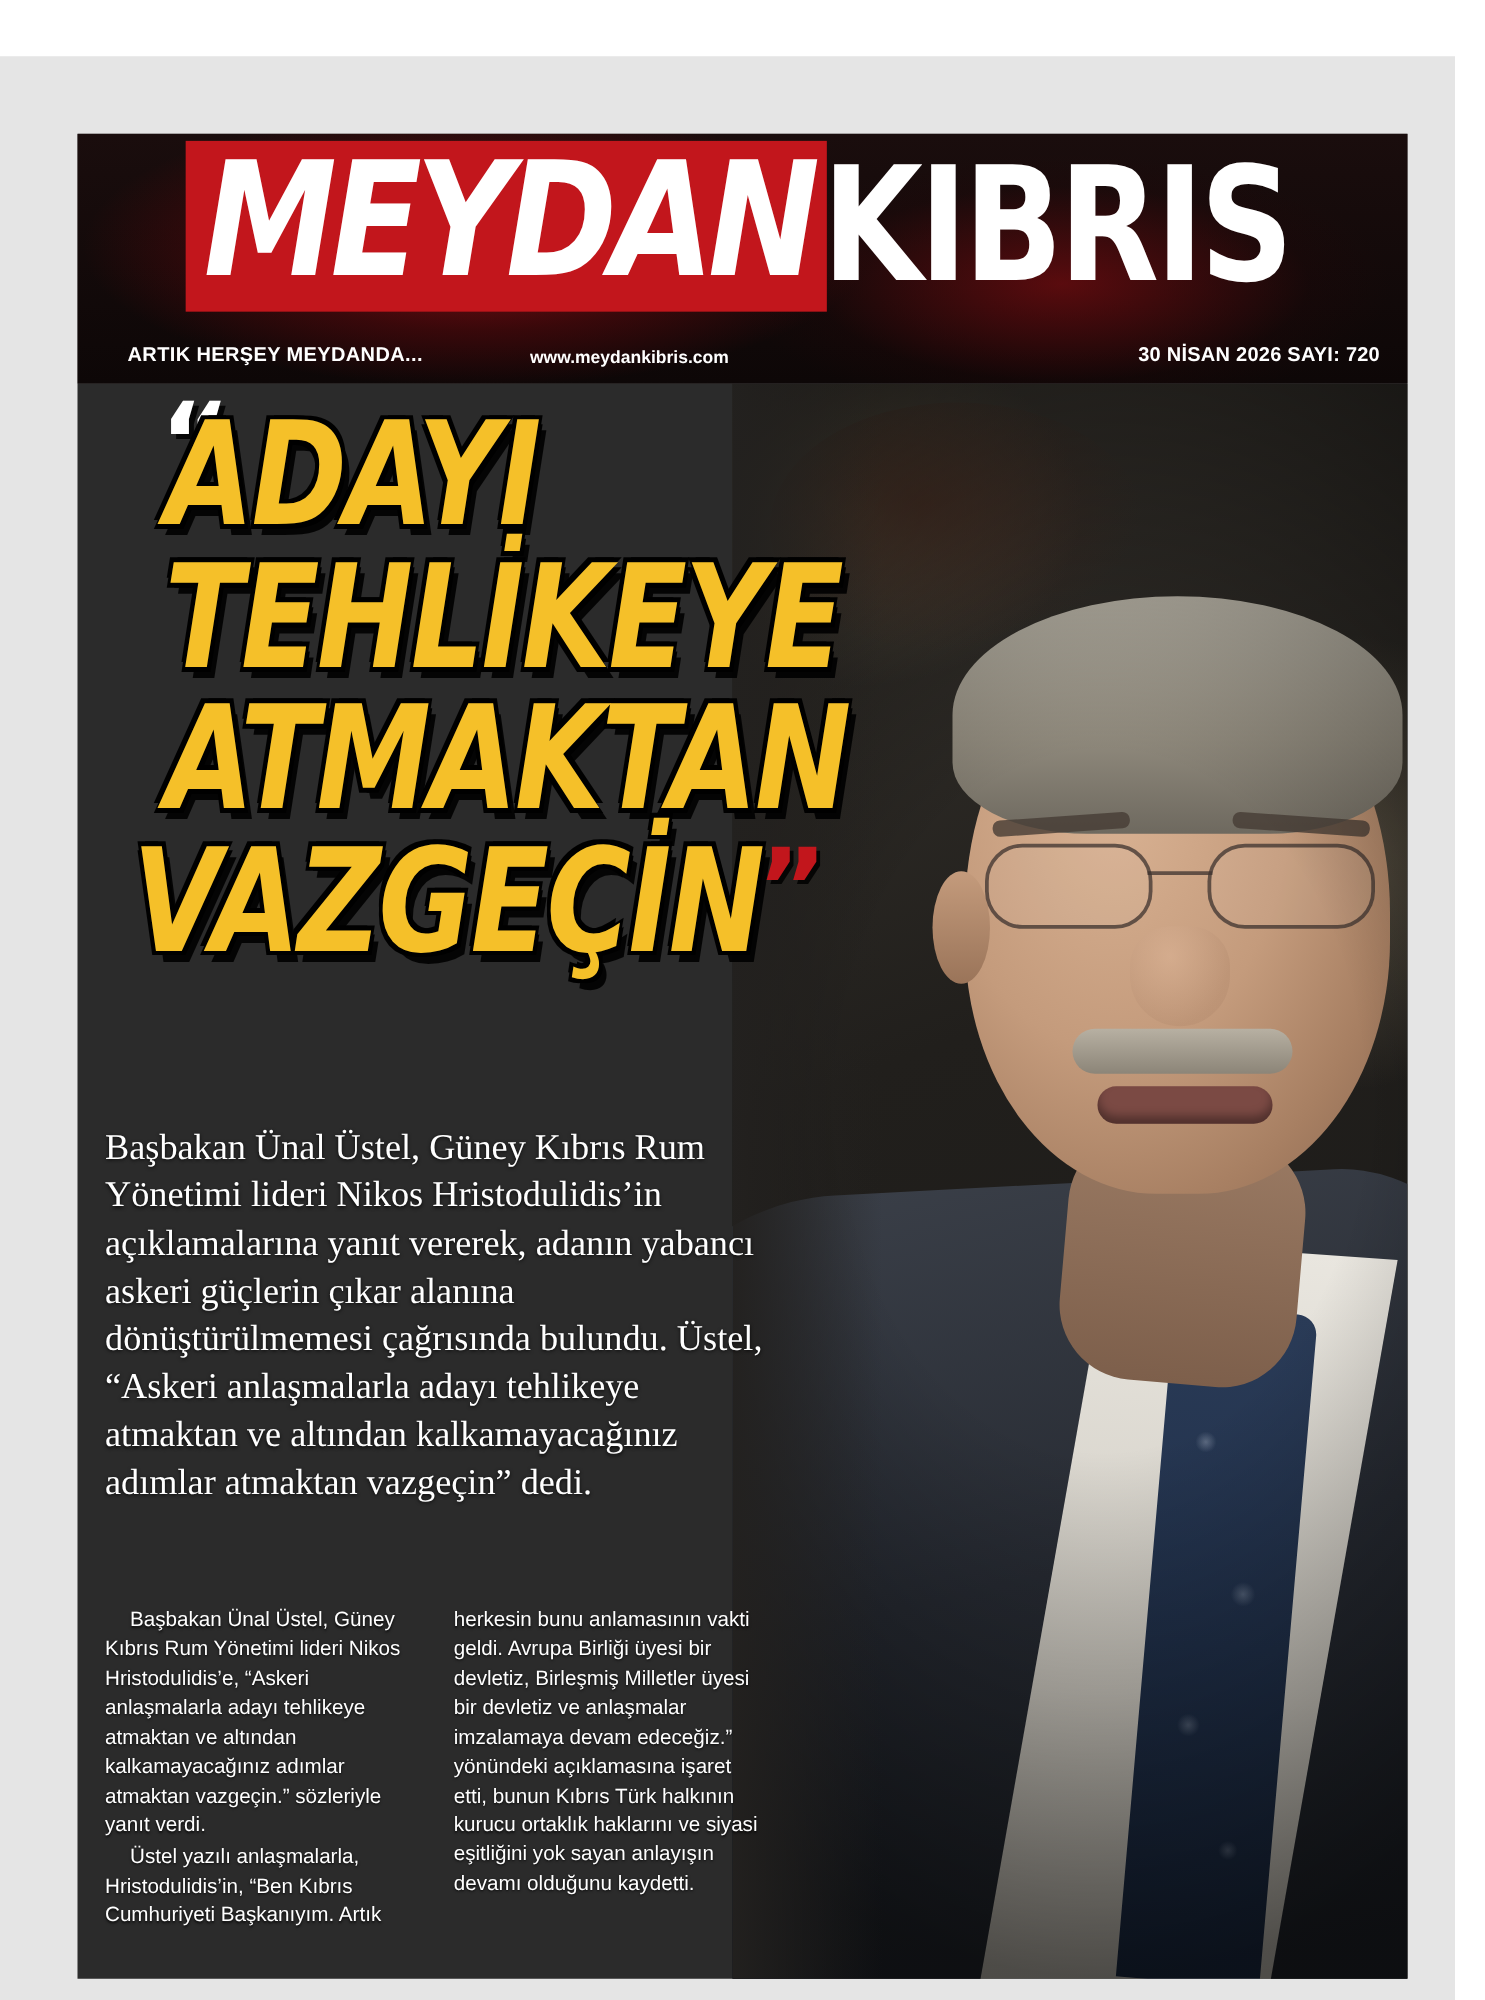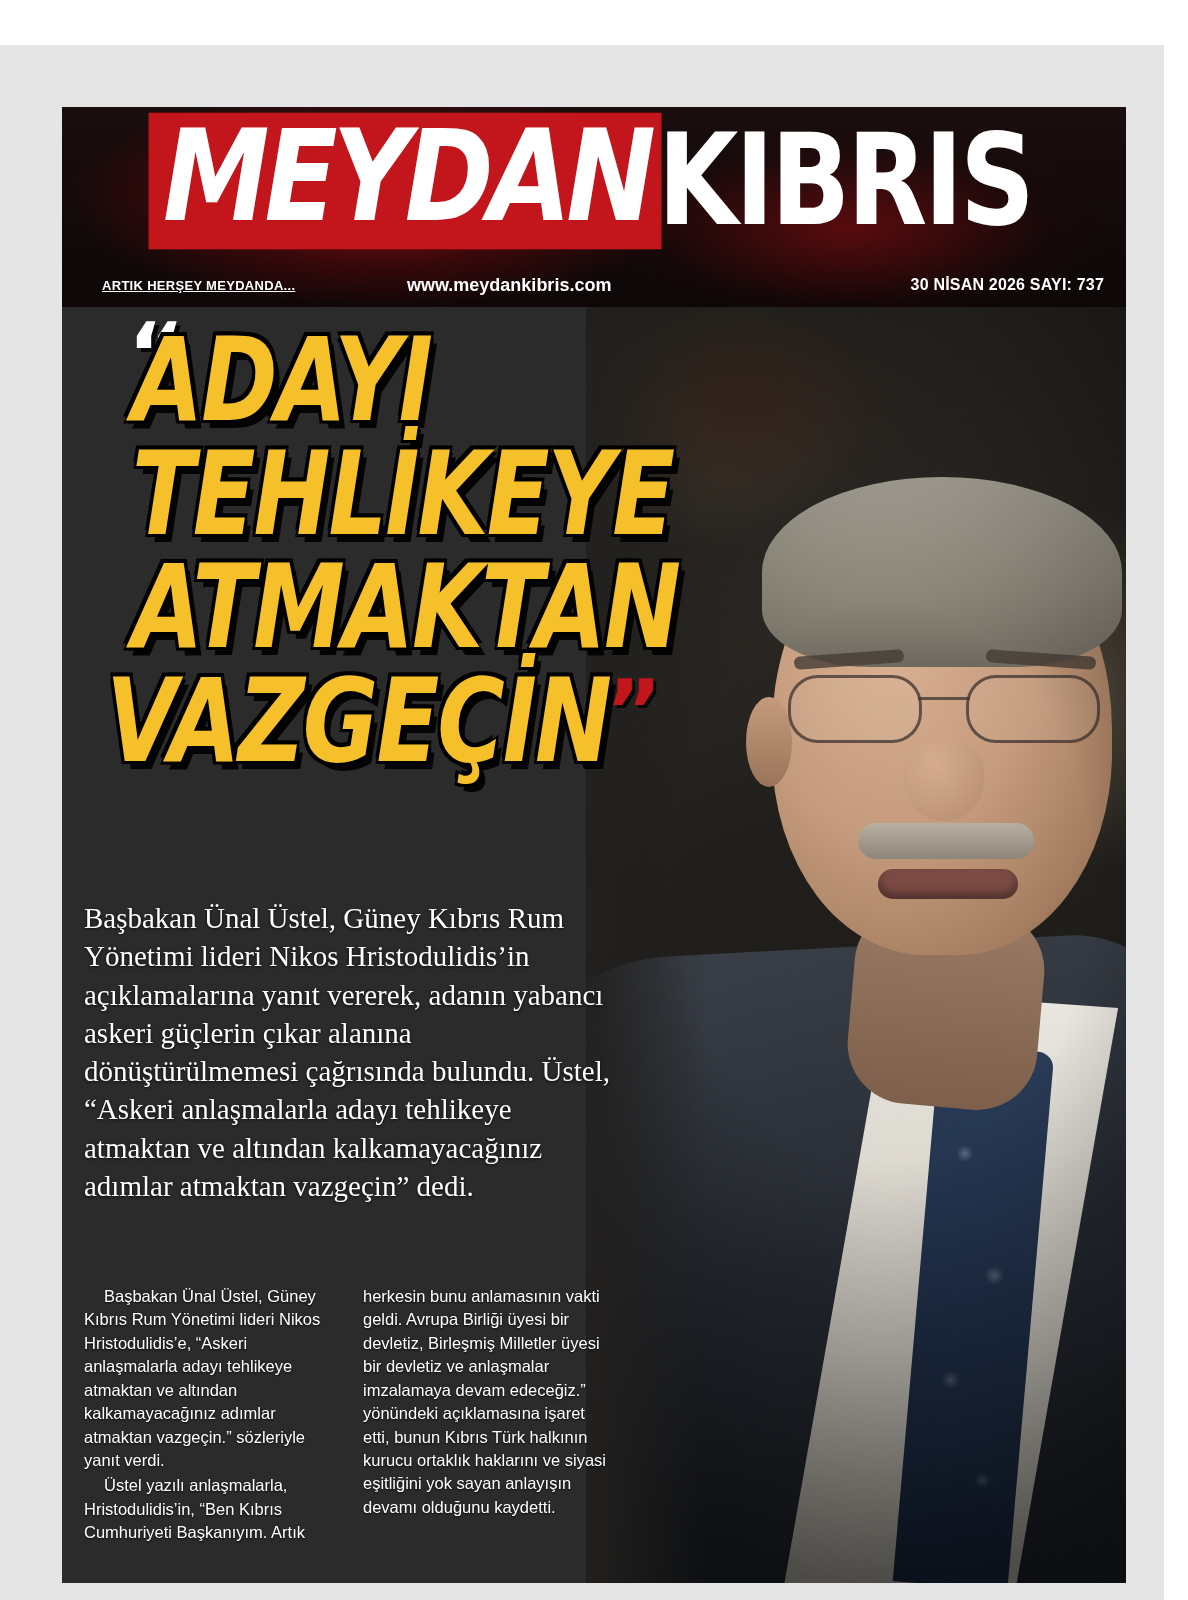--- a/index.html
+++ b/index.html
@@ -83,30 +83,29 @@
     right: 0;
     bottom: 8px;
     height: 28px;
     display: flex;
     align-items: center;
   }
   .slogan {
     position: absolute;
     left: 40px;
     color: #ffffff;
-    font-size: 13px;
+    font-size: 16px;
     font-weight: bold;
     letter-spacing: 0.3px;
-    text-decoration: underline;
   }
   .site-url {
     position: absolute;
-    left: 345px;
-    color: #ffffff;
-    font-size: 18px;
+    left: 362px;
+    color: #ffffff;
+    font-size: 14px;
     font-weight: bold;
   }
   .issue-info {
     position: absolute;
     right: 22px;
     color: #ffffff;
     font-size: 16px;
     font-weight: bold;
     letter-spacing: 0.2px;
   }
@@ -380,21 +379,21 @@
 
   <div class="masthead">
     <div class="masthead-inner">
       <div class="logo-row">
         <span class="logo-meydan">MEYDAN</span>
         <span class="logo-kibris">KIBRIS</span>
       </div>
       <div class="masthead-strip">
         <span class="slogan">ARTIK HERŞEY MEYDANDA...</span>
         <span class="site-url">www.meydankibris.com</span>
-        <span class="issue-info">30 NİSAN 2026  SAYI: 737</span>
+        <span class="issue-info">30 NİSAN 2026  SAYI: 720</span>
       </div>
     </div>
   </div>
 
   <div class="content">
 
     <div class="photo">
       <div class="bg"></div>
       <div class="blob"></div>
       <div class="suit"></div>

